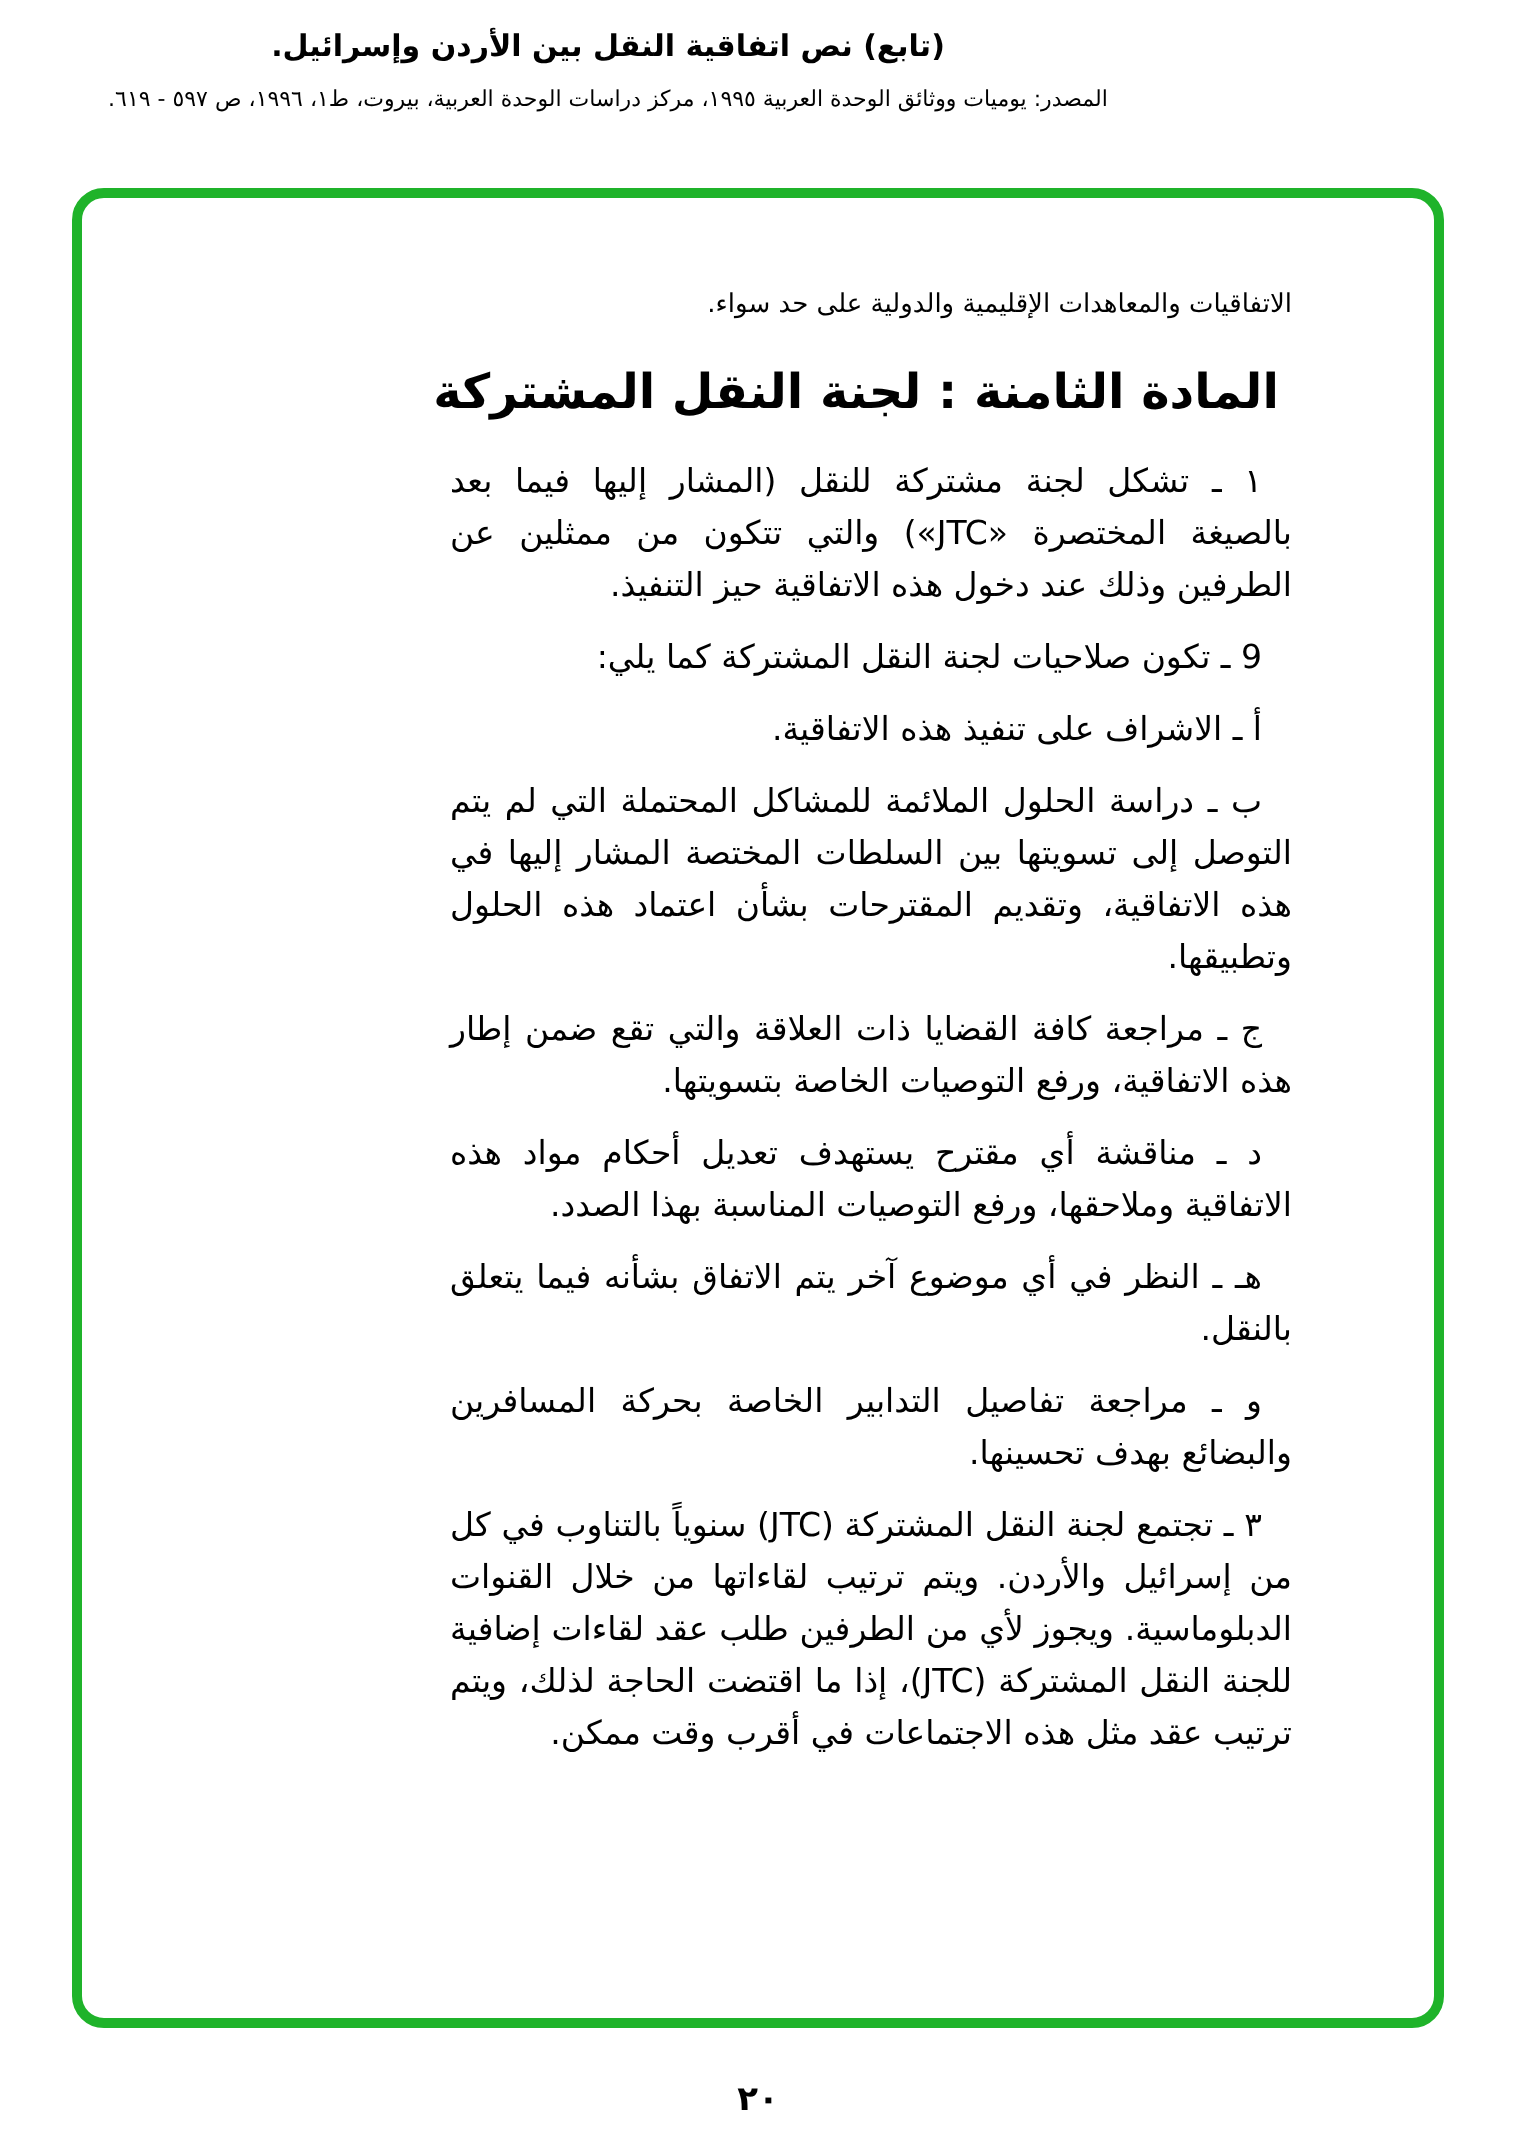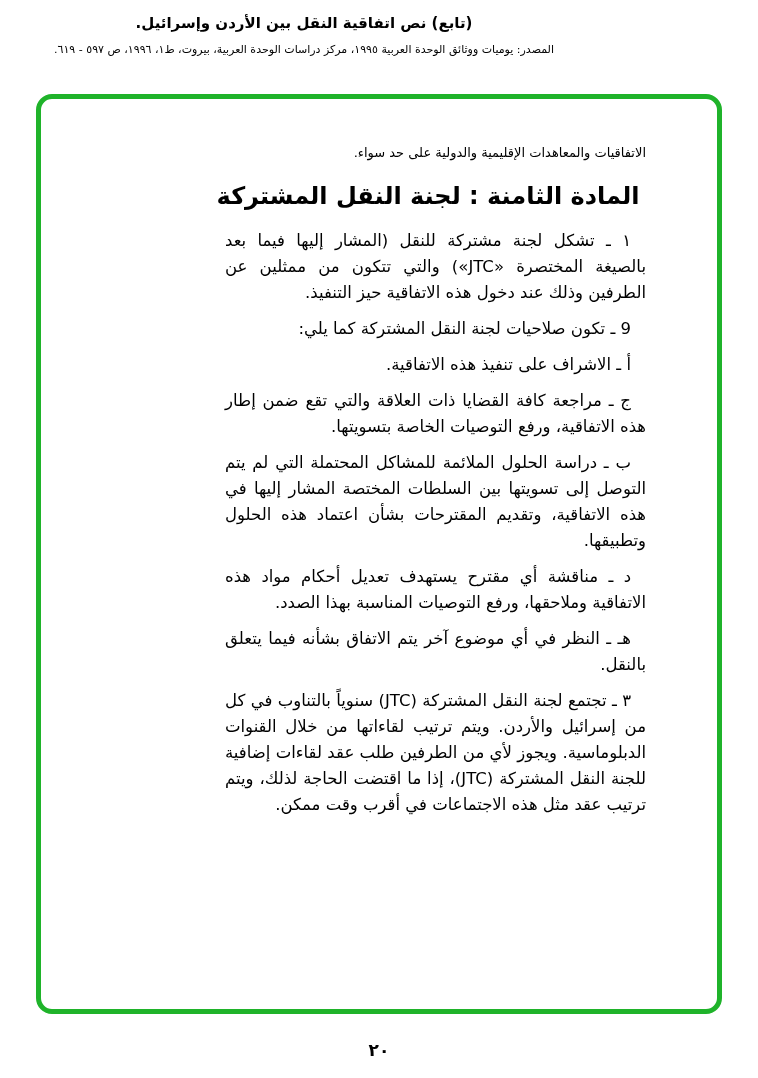--- a/index.html
+++ b/index.html
@@ -95,27 +95,28 @@
     <p class="intro">الاتفاقيات والمعاهدات الإقليمية والدولية على حد سواء.</p>
 
     <h2 class="article-heading">المادة الثامنة : لجنة النقل المشتركة</h2>
 
     <p class="para">١ ـ تشكل لجنة مشتركة للنقل (المشار إليها فيما بعد بالصيغة المختصرة «JTC») والتي تتكون من ممثلين عن الطرفين وذلك عند دخول هذه الاتفاقية حيز التنفيذ.</p>
 
     <p class="para">9 ـ تكون صلاحيات لجنة النقل المشتركة كما يلي:</p>
 
     <p class="para">أ ـ الاشراف على تنفيذ هذه الاتفاقية.</p>
 
+    <p class="para">ب ـ دراسة الحلول الملائمة للمشاكل المحتملة التي لم يتم التوصل إلى تسويتها بين السلطات المختصة المشار إليها في هذه الاتفاقية، وتقديم المقترحات بشأن اعتماد هذه الحلول وتطبيقها.</p>
+
     <p class="para">ج ـ مراجعة كافة القضايا ذات العلاقة والتي تقع ضمن إطار هذه الاتفاقية، ورفع التوصيات الخاصة بتسويتها.</p>
-
-    <p class="para">ب ـ دراسة الحلول الملائمة للمشاكل المحتملة التي لم يتم التوصل إلى تسويتها بين السلطات المختصة المشار إليها في هذه الاتفاقية، وتقديم المقترحات بشأن اعتماد هذه الحلول وتطبيقها.</p>
 
     <p class="para">د ـ مناقشة أي مقترح يستهدف تعديل أحكام مواد هذه الاتفاقية وملاحقها، ورفع التوصيات المناسبة بهذا الصدد.</p>
 
     <p class="para">هـ ـ النظر في أي موضوع آخر يتم الاتفاق بشأنه فيما يتعلق بالنقل.</p>
 
+    <p class="para">و ـ مراجعة تفاصيل التدابير الخاصة بحركة المسافرين والبضائع بهدف تحسينها.</p>
 
     <p class="para">٣ ـ تجتمع لجنة النقل المشتركة (JTC) سنوياً بالتناوب في كل من إسرائيل والأردن. ويتم ترتيب لقاءاتها من خلال القنوات الدبلوماسية. ويجوز لأي من الطرفين طلب عقد لقاءات إضافية للجنة النقل المشتركة (JTC)، إذا ما اقتضت الحاجة لذلك، ويتم ترتيب عقد مثل هذه الاجتماعات في أقرب وقت ممكن.</p>
   </main>
 
   <div class="page-number">٢٠</div>
 
 </div>
 
 </body></html>

